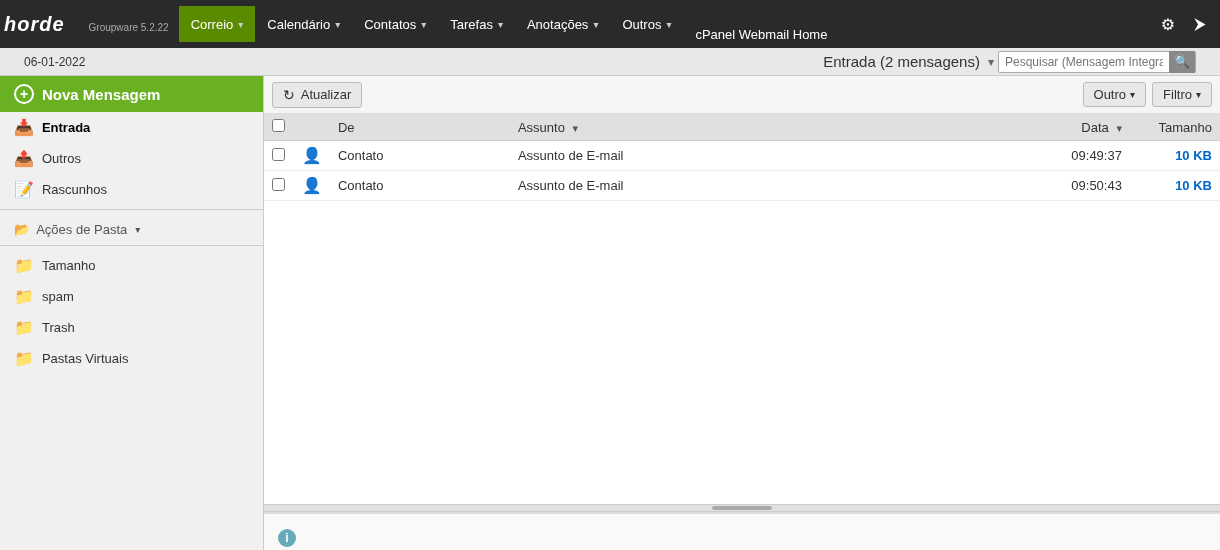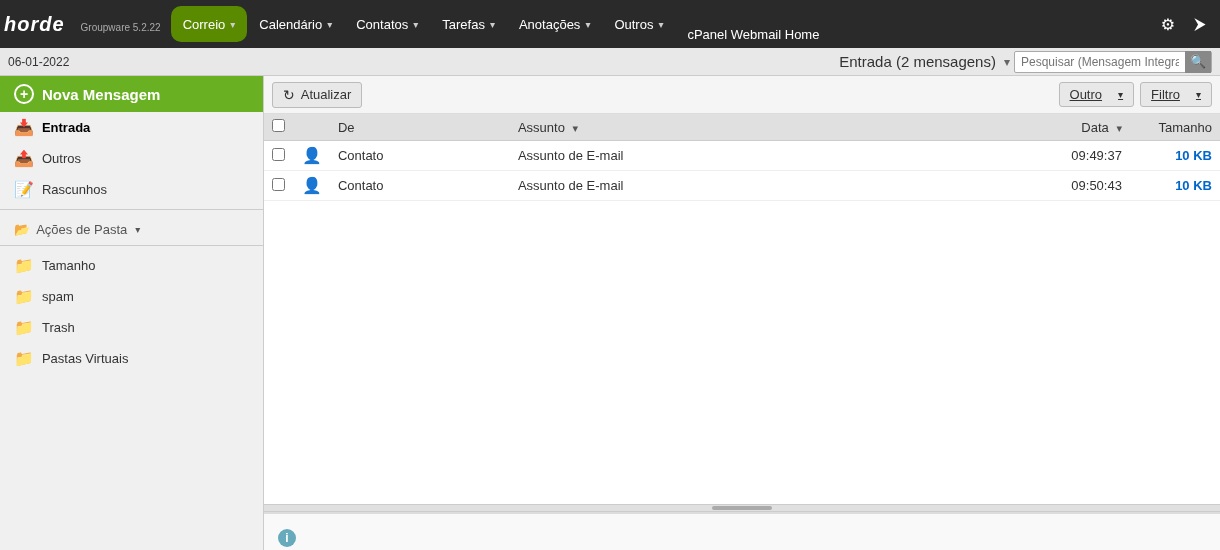--- a/index.html
+++ b/index.html
@@ -21,33 +21,33 @@
     .logo-horde {
       color: #fff;
       font-size: 20px;
       font-weight: bold;
       font-style: italic;
       letter-spacing: 1px;
     }
     .logo-sub {
       color: #aaa;
       font-size: 10px;
-      margin-left: 16px;
+      margin-left: 24px;
     }
     .nav-item {
       display: flex;
       align-items: center;
       color: #fff;
       padding: 0 12px;
       height: 36px;
       cursor: pointer;
       font-size: 13px;
       white-space: nowrap;
     }
-    .nav-item.active { background: #5a8a00; border-radius: 10px; }
+    .nav-item.active { background: #5a8a00; }
     .nav-item .arrow {
       margin-left: 5px;
       font-size: 10px;
       color: #ccc;
     }
     .nav-spacer { flex: 1; }
     .nav-icon-btn {
       display: flex;
       align-items: center;
       justify-content: center;
@@ -68,21 +68,21 @@
       font-size: 13px;
     }
 
     
     .datebar {
       background: #e8e8e8;
       border-bottom: 1px solid #ccc;
       display: flex;
       align-items: center;
       height: 28px;
-      padding: 0 8px;
+      padding: 0 24px;
     }
     .datebar-date {
       font-size: 12px;
       color: #333;
       flex: 1;
     }
     .datebar-inbox {
       font-size: 15px;
       color: #333;
       margin-right: 8px;
@@ -211,29 +211,28 @@
       padding: 4px 10px;
       cursor: pointer;
       border-radius: 3px;
       font-size: 13px;
       color: #333;
     }
     .toolbar-spacer { flex: 1; }
     .toolbar-btn {
       display: flex;
       align-items: center;
-      gap: 16px;
+      gap: 4px;
       border: 1px solid #bbb;
       background: #e8e8e8;
       padding: 4px 10px;
       cursor: pointer;
       border-radius: 3px;
       font-size: 13px;
       color: #333;
-      text-decoration: underline;
     }
 
     
     .email-table-wrap {
       flex: 1;
       overflow-y: auto;
     }
     .email-table {
       width: 100%;
       border-collapse: collapse;

